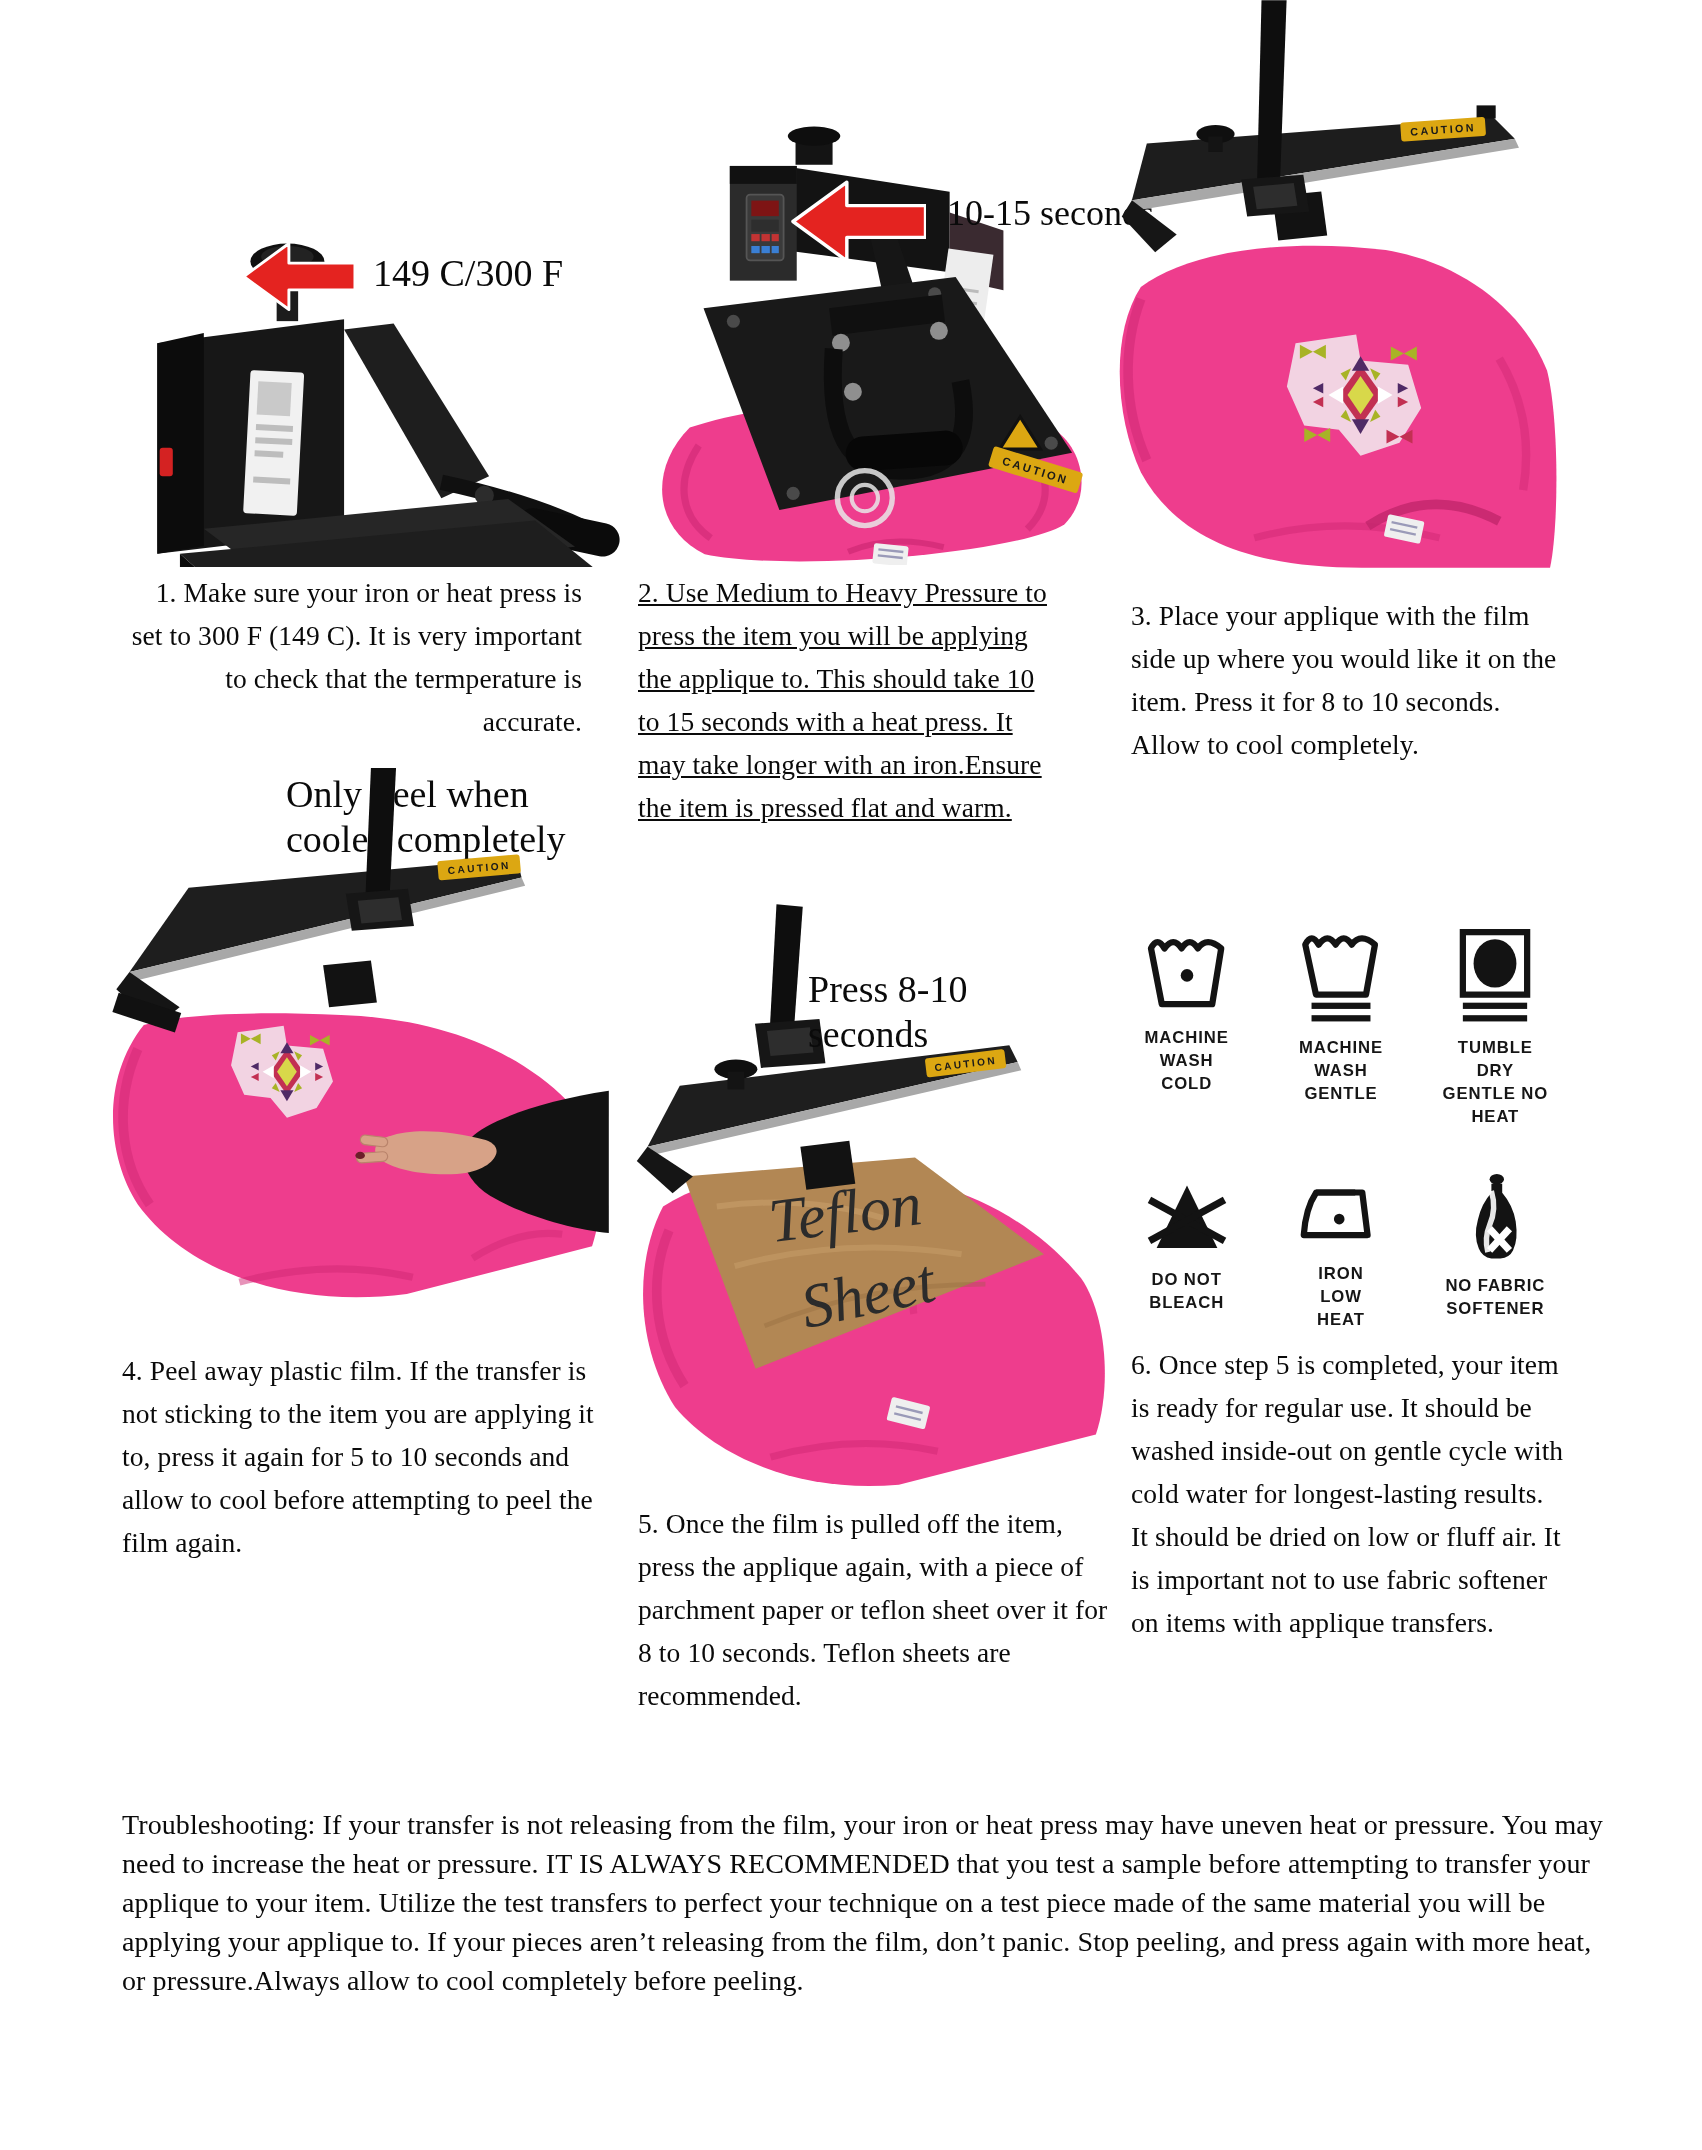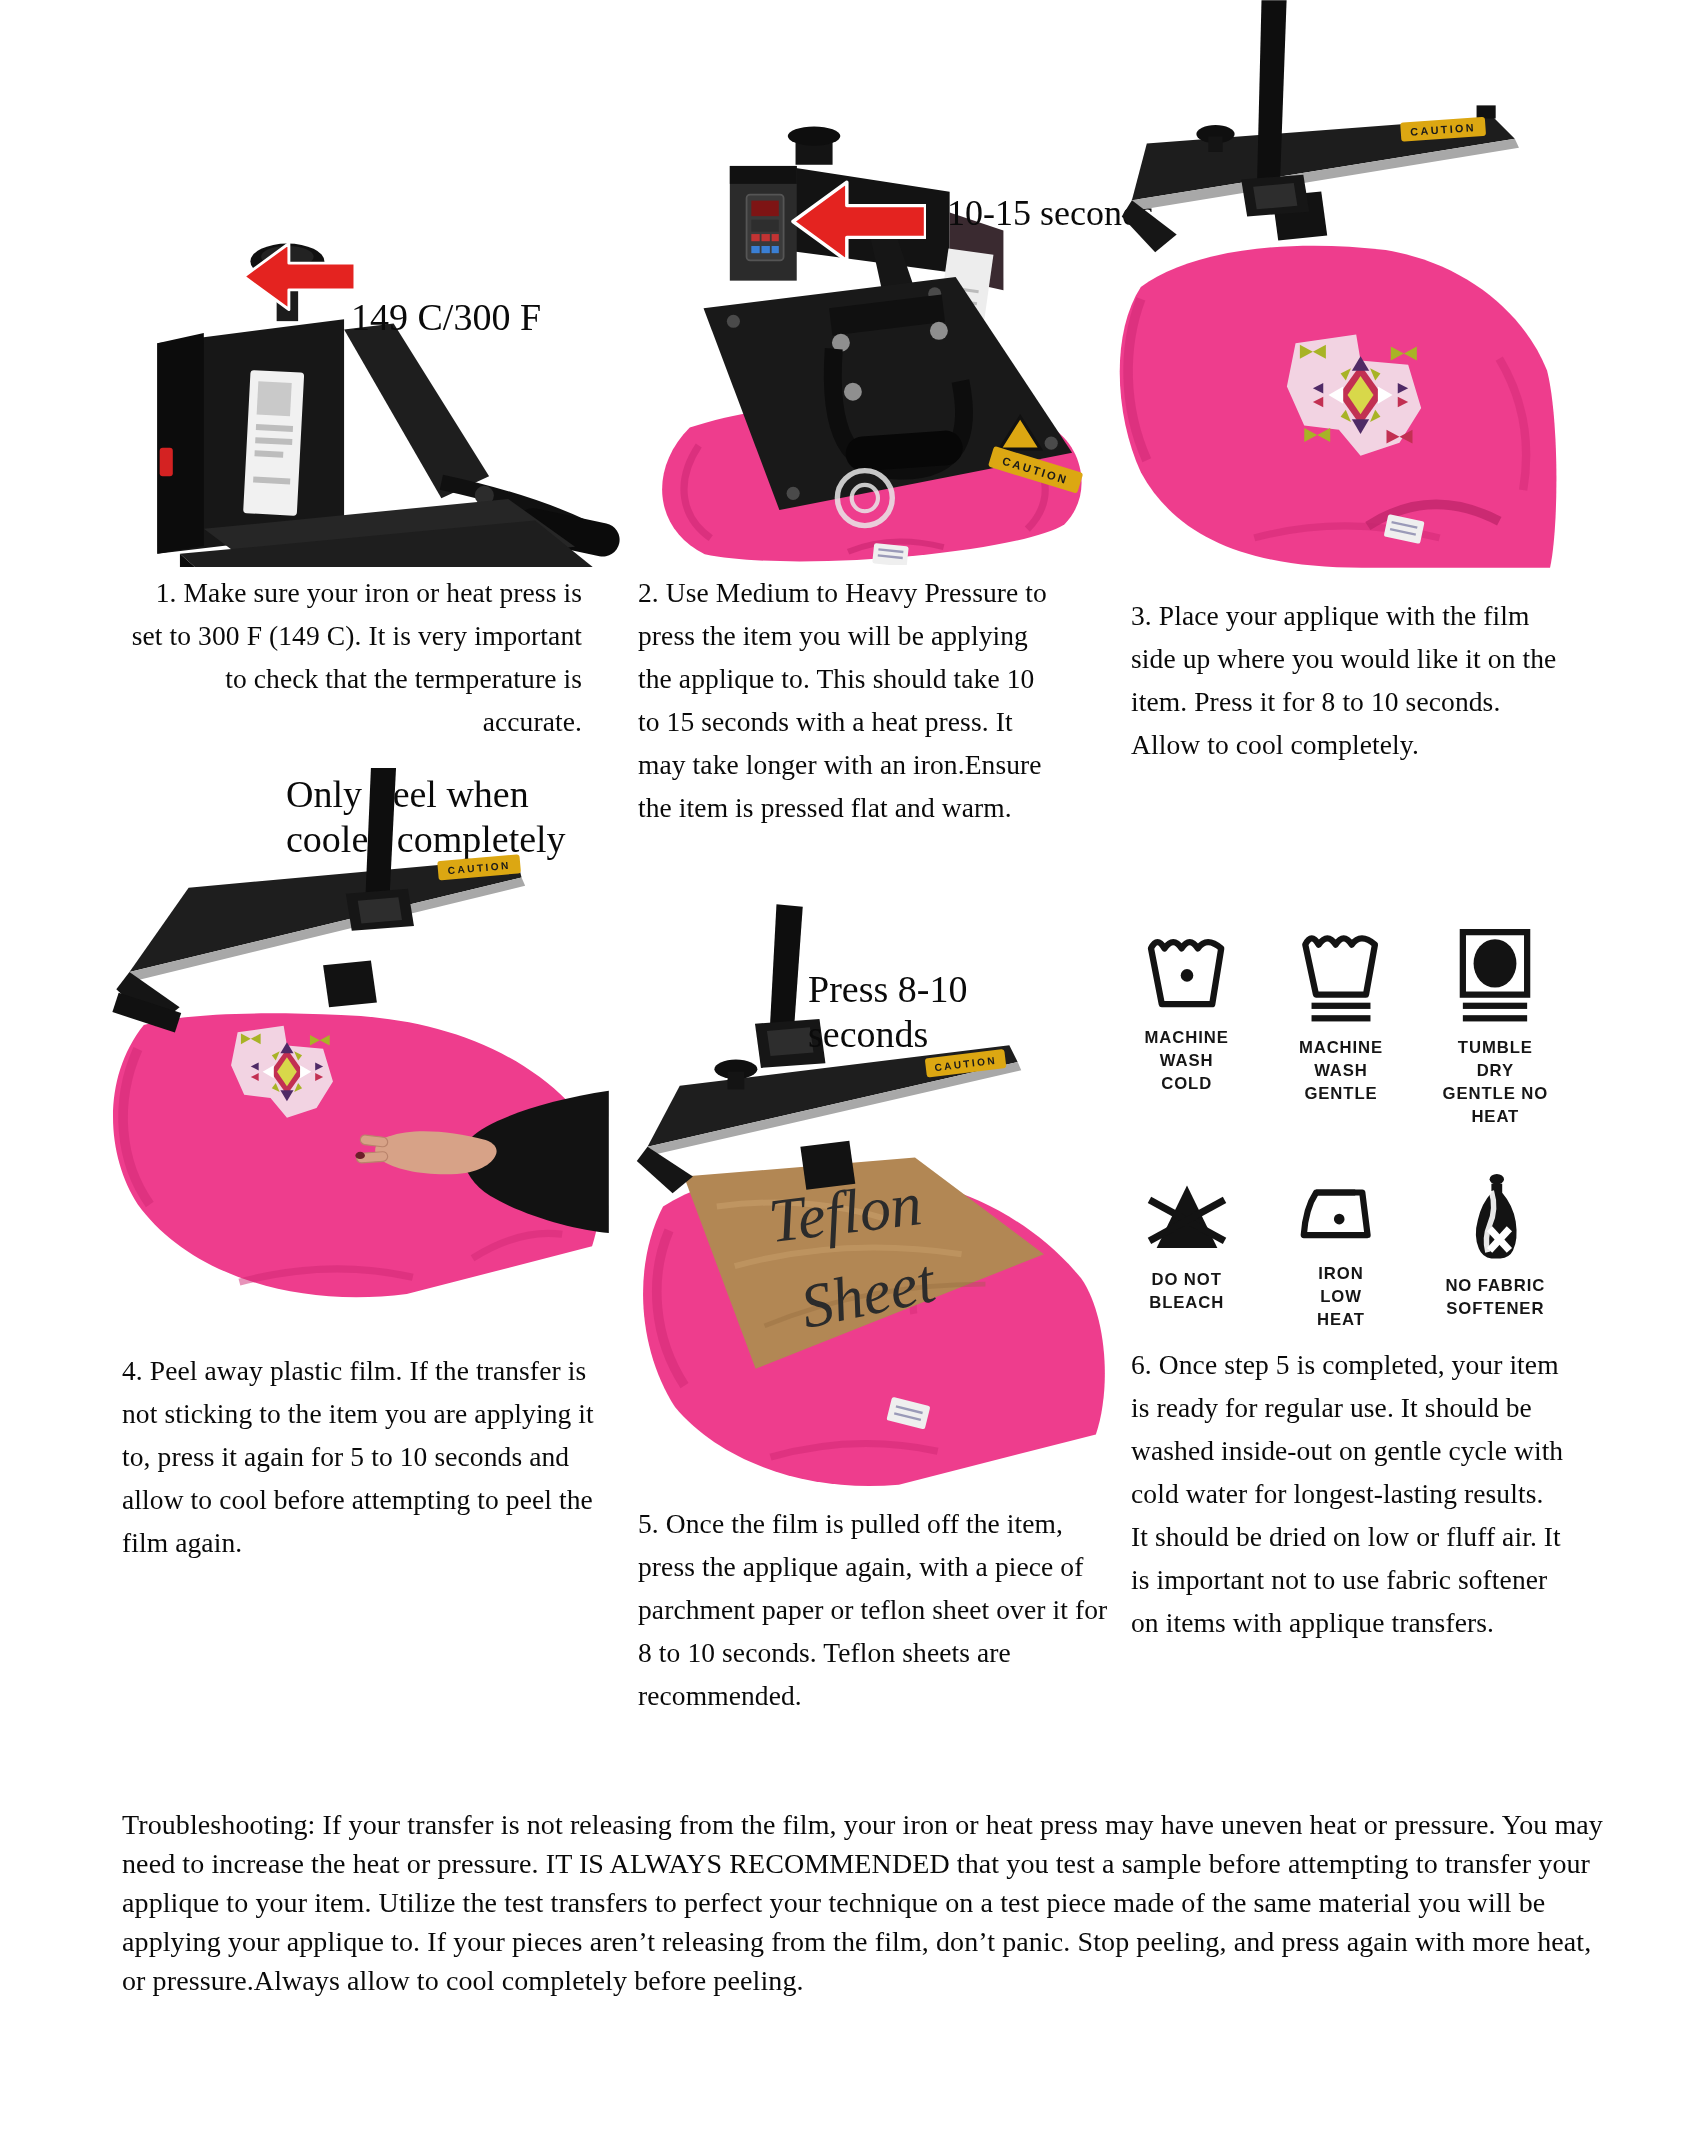--- a/index.html
+++ b/index.html
@@ -105,21 +105,21 @@
 
     <g transform="rotate(-7 782 652)">
       <rect x="735" y="640" width="96" height="26" rx="4" fill="#dca712"></rect>
       <text x="783" y="659" text-anchor="middle" class="caution-text" font-size="14" letter-spacing="2" fill="#1a1a1a">CAUTION</text>
     </g>
   </svg>
 
   <svg class="abs" style="left:238px;top:240px;" width="118" height="73" viewBox="0 0 200 126">
     <polygon points="200,40 86,40 86,6 8,63 86,120 86,86 200,86" fill="#e42320" stroke="#ffffff" stroke-width="5" stroke-linejoin="round"></polygon>
   </svg>
-  <div class="abs annot-big" style="left:351px;top:251px;margin-top:44px;">149 C/300 F</div>
+  <div class="abs annot-big" style="left:373px;top:251px;">149 C/300 F</div>
 
   <svg class="abs" style="left:633px;top:111px;" width="478" height="454" viewBox="0 0 800 760">
 
     <path d="M95,530 C25,600 35,700 120,742 C260,772 640,742 722,692 C772,642 752,560 700,530 C520,468 250,478 95,530 Z" fill="#ee3d8d"></path>
     <path d="M110,560 C70,620 80,680 130,715" stroke="#cf2874" stroke-width="12" fill="none" opacity="0.6"></path>
     <path d="M660,560 C700,610 700,660 660,700" stroke="#cf2874" stroke-width="12" fill="none" opacity="0.6"></path>
     <path d="M360,738 Q430,708 520,730" stroke="#cf2874" stroke-width="10" fill="none" opacity="0.7"></path>
     <g transform="rotate(6 430 742)">
       <rect x="402" y="726" width="58" height="34" rx="4" fill="#efefef"></rect>
       <line x1="410" y1="736" x2="452" y2="736" stroke="#9a9ab8" stroke-width="4"></line>
@@ -239,21 +239,21 @@
       <rect x="495" y="200" width="142" height="32" rx="5" fill="#dca712"></rect>
       <text x="566" y="223" text-anchor="middle" class="caution-text" font-size="18" fill="#1a1a1a">CAUTION</text>
     </g>
 
     <polygon points="262,0 304,0 292,332 254,328" fill="#0e0e0e"></polygon>
     <polygon points="228,300 332,292 342,354 238,362" fill="#161616"></polygon>
     <polygon points="248,312 316,306 322,344 254,350" fill="#2d2d2d"></polygon>
   </svg>
 
   <div class="abs step-text" style="left:122px;top:571px;width:460px;text-align:right;">1. Make sure your iron or heat press is set to 300 F (149 C). It is very important to check that the termperature is accurate.</div>
-  <div class="abs step-text" style="left:638px;top:571px;width:418px;">2. Use Medium to Heavy Pressure to press the item you will be applying the applique to. This should take 10 to 15 seconds with a heat press. It may take longer with an iron.Ensure the item is pressed flat and warm.</div>
+  <div class="abs step-text" style="left:638px;top:571px;width:418px;text-decoration:underline;">2. Use Medium to Heavy Pressure to press the item you will be applying the applique to. This should take 10 to 15 seconds with a heat press. It may take longer with an iron.Ensure the item is pressed flat and warm.</div>
   <div class="abs step-text" style="left:1131px;top:594px;width:436px;">3. Place your applique with the film side up where you would like it on the item. Press it for 8 to 10 seconds. Allow to cool completely.</div>
 
   <div class="abs annot-big" style="left:286px;top:772px;">Only Peel when
 cooled completely</div>
 
   <svg class="abs" style="left:90px;top:768px;" width="520" height="577" viewBox="0 0 870 965">
 
     <path d="M90,430 C18,520 28,650 80,730 C160,840 330,905 530,880 L840,800 C866,720 856,618 800,558 C700,458 560,418 420,413 C290,408 168,408 90,430 Z" fill="#ee3d8d"></path>
     <path d="M80,470 C40,560 50,660 100,730" stroke="#cf2874" stroke-width="16" fill="none" opacity="0.5"></path>
     <path d="M250,860 Q400,820 540,852" stroke="#cf2874" stroke-width="12" fill="none" opacity="0.5"></path>

